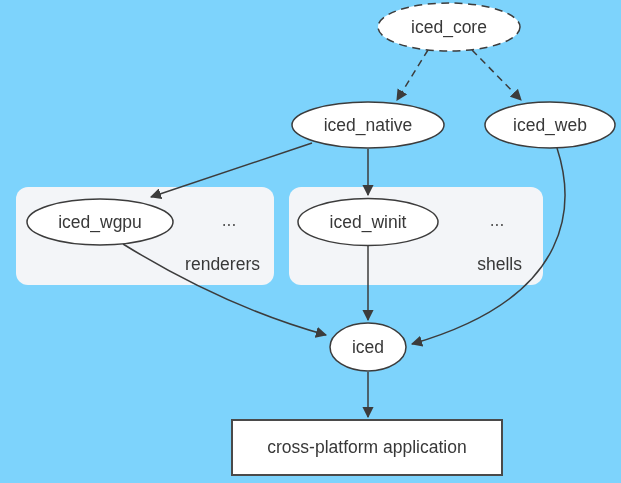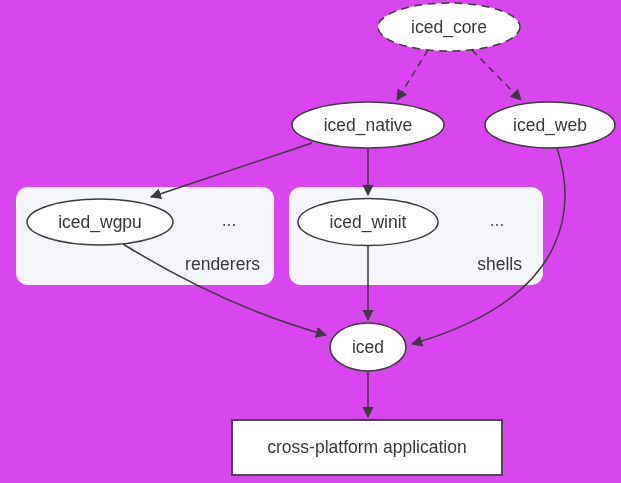--- a/index.html
+++ b/index.html
@@ -1,20 +1,20 @@
 <!DOCTYPE html>
 <html><head>
 <meta charset="utf-8">
 <style>
   html, body { margin: 0; padding: 0; background: #ffffff; }
   .canvas {
     position: relative;
     width: 621px;
     height: 483px;
-    background: #d946ef;
+    background: #7dd3fc;
     overflow: hidden;
   }
   svg text {
     font-family: "Liberation Sans", "DejaVu Sans", sans-serif;
     fill: #383838;
   }
   .node-label { font-size: 17.5px; text-anchor: middle; }
   .dots-label { font-size: 17.5px; text-anchor: middle; fill: #565656; }
   .group-label { font-size: 17.5px; text-anchor: end; }
   .edge { fill: none; stroke: #3c3c3c; stroke-width: 1.5; }

